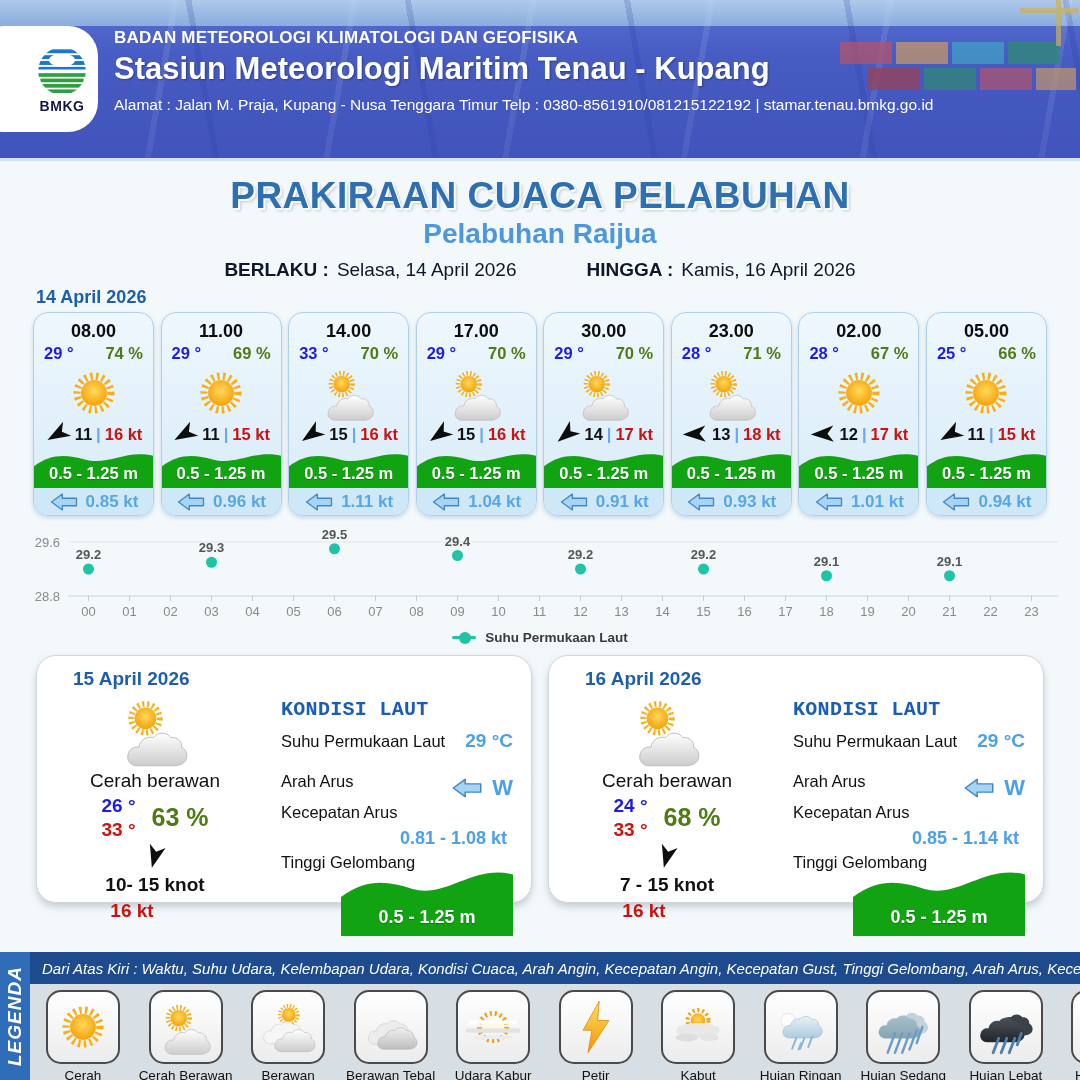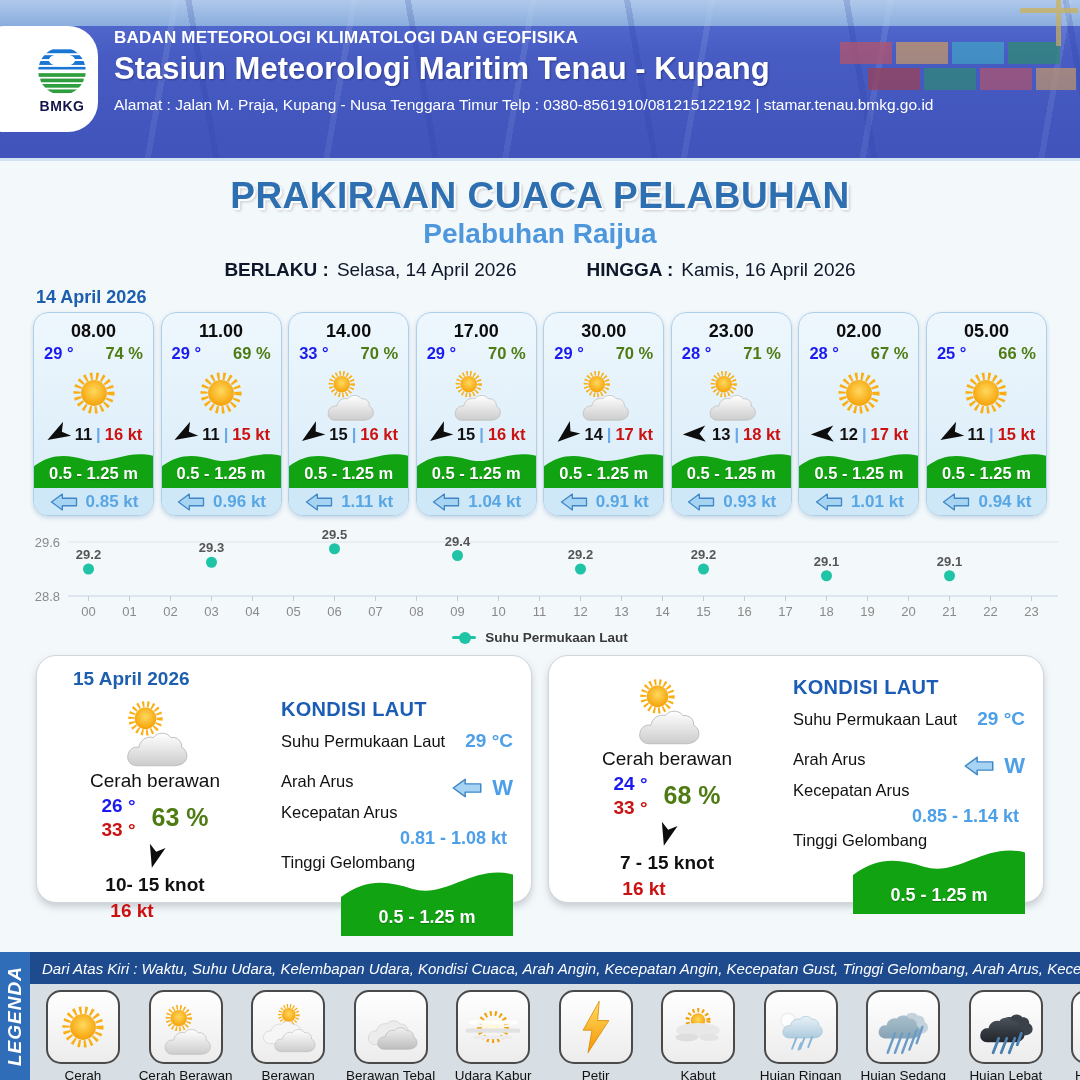--- a/index.html
+++ b/index.html
@@ -67,21 +67,21 @@
   .d-cond{font-size:19px;color:#111;margin-top:2px;}
   .d-temps{display:flex;align-items:center;gap:16px;margin-top:2px;}
   .d-tcol{display:flex;flex-direction:column;line-height:1.25;}
   .d-tmin{color:#1b1bf0;font-weight:bold;font-size:19px;}
   .d-tmax{color:#cc1111;font-weight:bold;font-size:19px;}
   .d-hum{color:#4e7b12;font-weight:bold;font-size:25px;}
   .d-wind{display:flex;align-items:center;gap:8px;font-size:19px;font-weight:bold;color:#111;margin-top:4px;flex-direction:column;}
   .d-wind .dart{width:26px;height:20px;display:block;}
   .d-gust{color:#cc1111;font-size:19px;font-weight:bold;margin-top:4px;margin-left:-46px;}
   .d-right{flex:1;padding-left:26px;position:relative;}
-  .sea-head{font-size:20px;font-weight:bold;color:#1b5cb5;margin-top:8px;letter-spacing:.3px;}
+  .sea-head{font-size:20px;font-weight:bold;color:#1b5cb5;margin-top:8px;letter-spacing:.3px;font-family:Liberation Mono, monospace;}
   .sea-row{display:flex;justify-content:space-between;align-items:center;margin-top:9px;font-size:16.5px;color:#111;}
   .sea-val{color:#4da0e8;font-weight:bold;font-size:19px;}
   .sea-dirval{display:flex;align-items:center;gap:9px;margin-top:14px;}
   .sea-dirval svg{width:32px;height:22px;}
   .sea-dirval b{color:#4da0e8;font-size:22px;}
   .sea-speedval{text-align:right;color:#4da0e8;font-weight:bold;font-size:18px;margin-top:6px;padding-right:6px;}
   .d-wave{position:absolute;right:0;bottom:-64px;width:172px;height:80px;}
   .d-wave svg{position:absolute;inset:0;width:100%;height:100%;}
   .d-waveval{position:absolute;bottom:8px;width:100%;text-align:center;color:#fff;font-size:18px;font-weight:bold;text-shadow:0 1px 1px rgba(0,60,0,.4);}
 
@@ -692,20 +692,21 @@
                   <path d="M0,40 C24,22 46,24 70,32 C104,42 130,8 170,18 L170,78 L0,78 Z" fill="#12a312"></path>
                 </svg>
               <span class="d-waveval">0.5 - 1.25 m</span>
             </span>
           </div>
         </div>
       </div>
     </div>
 
     <div class="dcard">
+      <div class="d-date">16 April 2026</div>
       <div class="d-cols">
         <div class="d-left">
           <svg class="d-icon" viewBox="0 0 72 72">
               <use href="#icon-sun-cloud" xlink:href="#icon-sun-cloud" width="72" height="72"></use>
             </svg>
           <div class="d-cond">Cerah berawan</div>
           <div class="d-temps">
             <div class="d-tcol">
               <span class="d-tmin">24 °</span>
               <span class="d-tmax">33 °</span>

